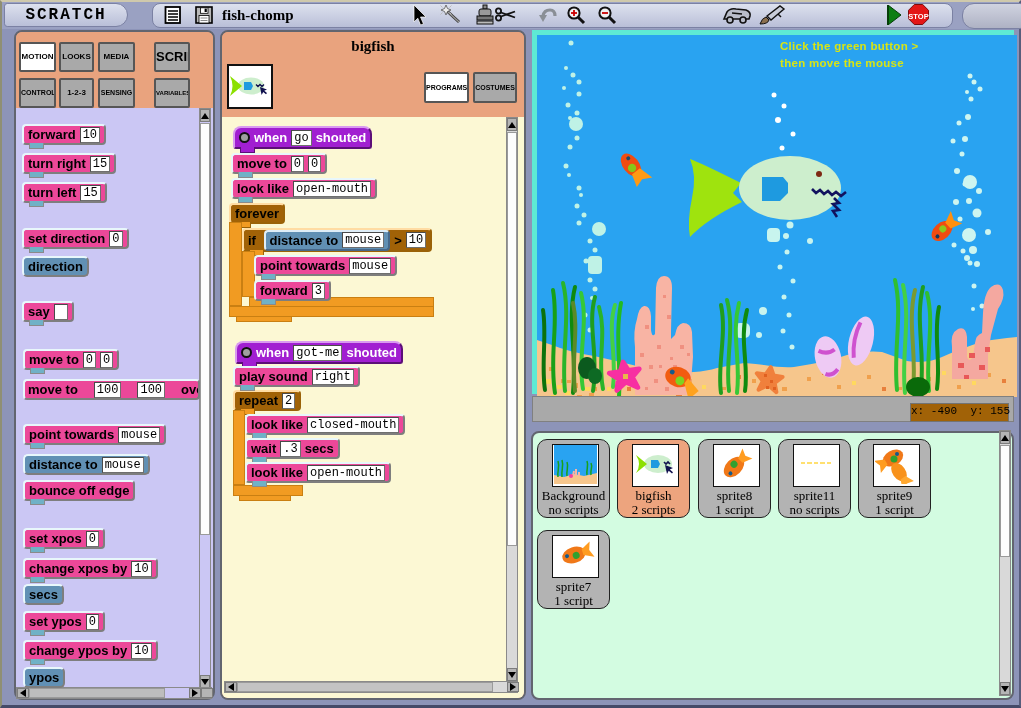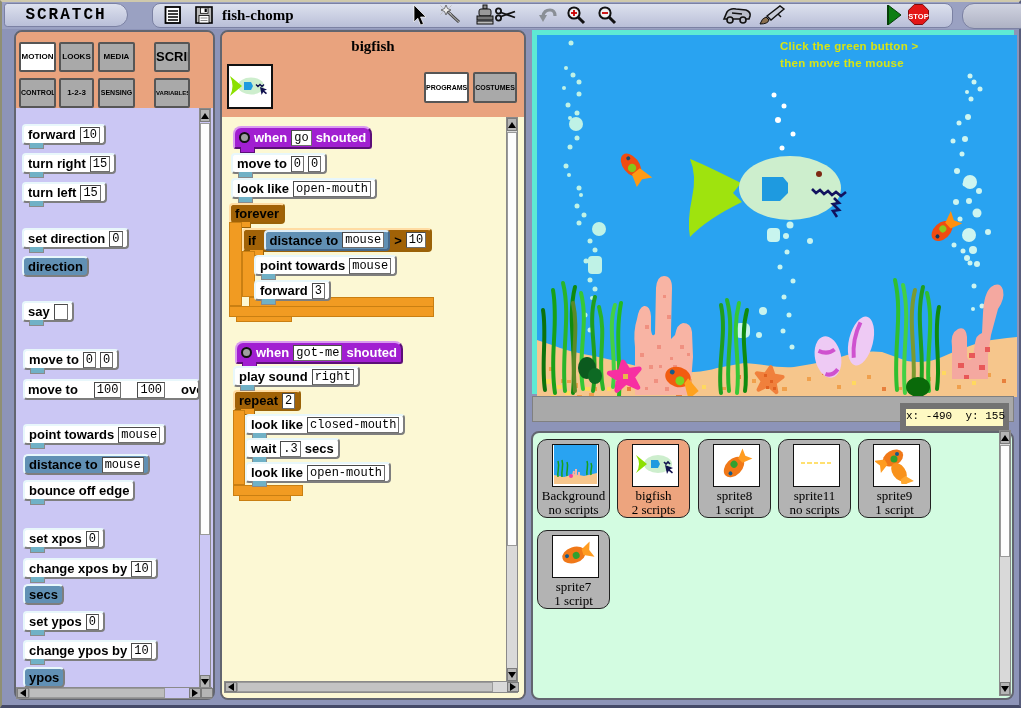--- a/index.html
+++ b/index.html
@@ -4,21 +4,21 @@
 html,body{margin:0;padding:0}
 body{width:1021px;height:708px;position:relative;overflow:hidden;
  background:#8d94b8;font-family:"Liberation Sans",sans-serif}
 #frame{position:absolute;left:0;top:0;width:1021px;height:708px;
  border-top:2px solid #cfc9ac;border-left:2px solid #8f8f73;border-right:2px solid #585d7c;border-bottom:3px solid #454a68;box-sizing:border-box;}
 .panel{position:absolute;background:#e9a37e;border:2px solid #62656f;border-radius:8px;box-sizing:border-box;}
 .btn{position:absolute;background:#a9a9a9;border:2px solid #565656;border-radius:2px;
  color:#000;font-weight:bold;text-align:center;box-sizing:border-box;
  font-size:8px;letter-spacing:0px;overflow:hidden;white-space:nowrap;padding:0}
 
-.b{position:absolute;height:21px;background:#ffffff;border-radius:4px;box-sizing:border-box;
+.b{position:absolute;height:21px;background:#ec4899;border-radius:4px;box-sizing:border-box;
  border-top:2px solid #e8f7fb;border-left:2px solid #e8f7fb;border-right:2px solid #7e7e7e;border-bottom:2px solid #7e7e7e;
  color:#000;font:bold 13px/17px "Liberation Sans",sans-serif;padding:0 4px;white-space:nowrap;display:flex;align-items:center;gap:4px;z-index:2}
 .b:after{content:"";position:absolute;left:5px;bottom:-6px;width:13px;height:5px;background:#70b1c6;border:1px solid #8a8a8a;border-top:none}
 .rep{background:#6190b4;border-radius:5px}
 .rep:after{display:none}
 .in{display:inline-block;background:#fff;border:1px solid #6f6f6f;border-top-color:#4a4a4a;border-left-color:#4a4a4a;
  font:12px/14px "Liberation Mono",monospace;font-weight:normal;padding:0 2px;height:16px;box-sizing:border-box;color:#000}
 .hat{background:#a11fd1;color:#fff;border-top:2px solid #d99af0;border-left:2px solid #d99af0;border-right:2px solid #5c0f78;border-bottom:2px solid #5c0f78;height:23px;border-radius:8px 8px 3px 3px}
 .hat:after{background:#a11fd1;border-color:#5c0f78}
 .dot{display:inline-block;width:11px;height:11px;border-radius:50%;background:#9f9f9f;border:2px solid #111;box-sizing:border-box}
@@ -508,21 +508,21 @@
 <circle cx="282" cy="139" r="3" fill="#7e2813"></circle>
 <path d="M275,154 l4,4 l4,-3 l4,4 l4,-3 l4,4 l4,-3 l5,4 l5,-4" fill="none" stroke="#12125e" stroke-width="2.6"></path>
 <path d="M297,163 l5,5 l-6,1 l6,6 l-6,1 l4,6" fill="none" stroke="#12125e" stroke-width="2.6"></path>
 
 <text x="243" y="15" font-family="Liberation Sans,sans-serif" font-size="11.5" font-weight="bold" letter-spacing="0.3" fill="#d8e414">Click the green button &gt;</text>
 <text x="243" y="32" font-family="Liberation Sans,sans-serif" font-size="11.5" font-weight="bold" letter-spacing="0.3" fill="#d8e414">then move the mouse</text>
 </svg>
 </div>
 
 <div style="position:absolute;left:532px;top:396px;width:482px;height:26px;background:#a9a9a9;border:1px solid #808080;box-sizing:border-box">
- <div style="position:absolute;right:4px;top:6px;width:97px;height:17px;background:#fef9c3;border:6px solid #737373;font:11px/15px 'Liberation Mono',monospace;text-align:center;white-space:nowrap">x: -490&nbsp; y: 155</div>
+ <div style="position:absolute;right:4px;top:6px;width:97px;height:17px;background:#a16207;border:1px solid #737373;font:11px/15px 'Liberation Mono',monospace;text-align:center;white-space:nowrap">x: -490&nbsp; y: 155</div>
 </div>
 
 <div class="panel" style="left:531px;top:431px;width:483px;height:269px;background:#d3fce1"></div>
 <div id="cards">
 <div class="card" style="left:537px;top:439px">
  <div class="tmb"><svg width="43" height="39" viewBox="0 0 43 39">
           <rect width="43" height="39" fill="#29a3f1"></rect>
           <path d="M0,30 L10,32 20,29 30,31 43,28 L43,39 L0,39 z" fill="#f6c68c"></path>
           <g stroke="#18a018" stroke-width="1.5" fill="none">
             <path d="M4,32 C3,26 6,22 4,16"></path>

